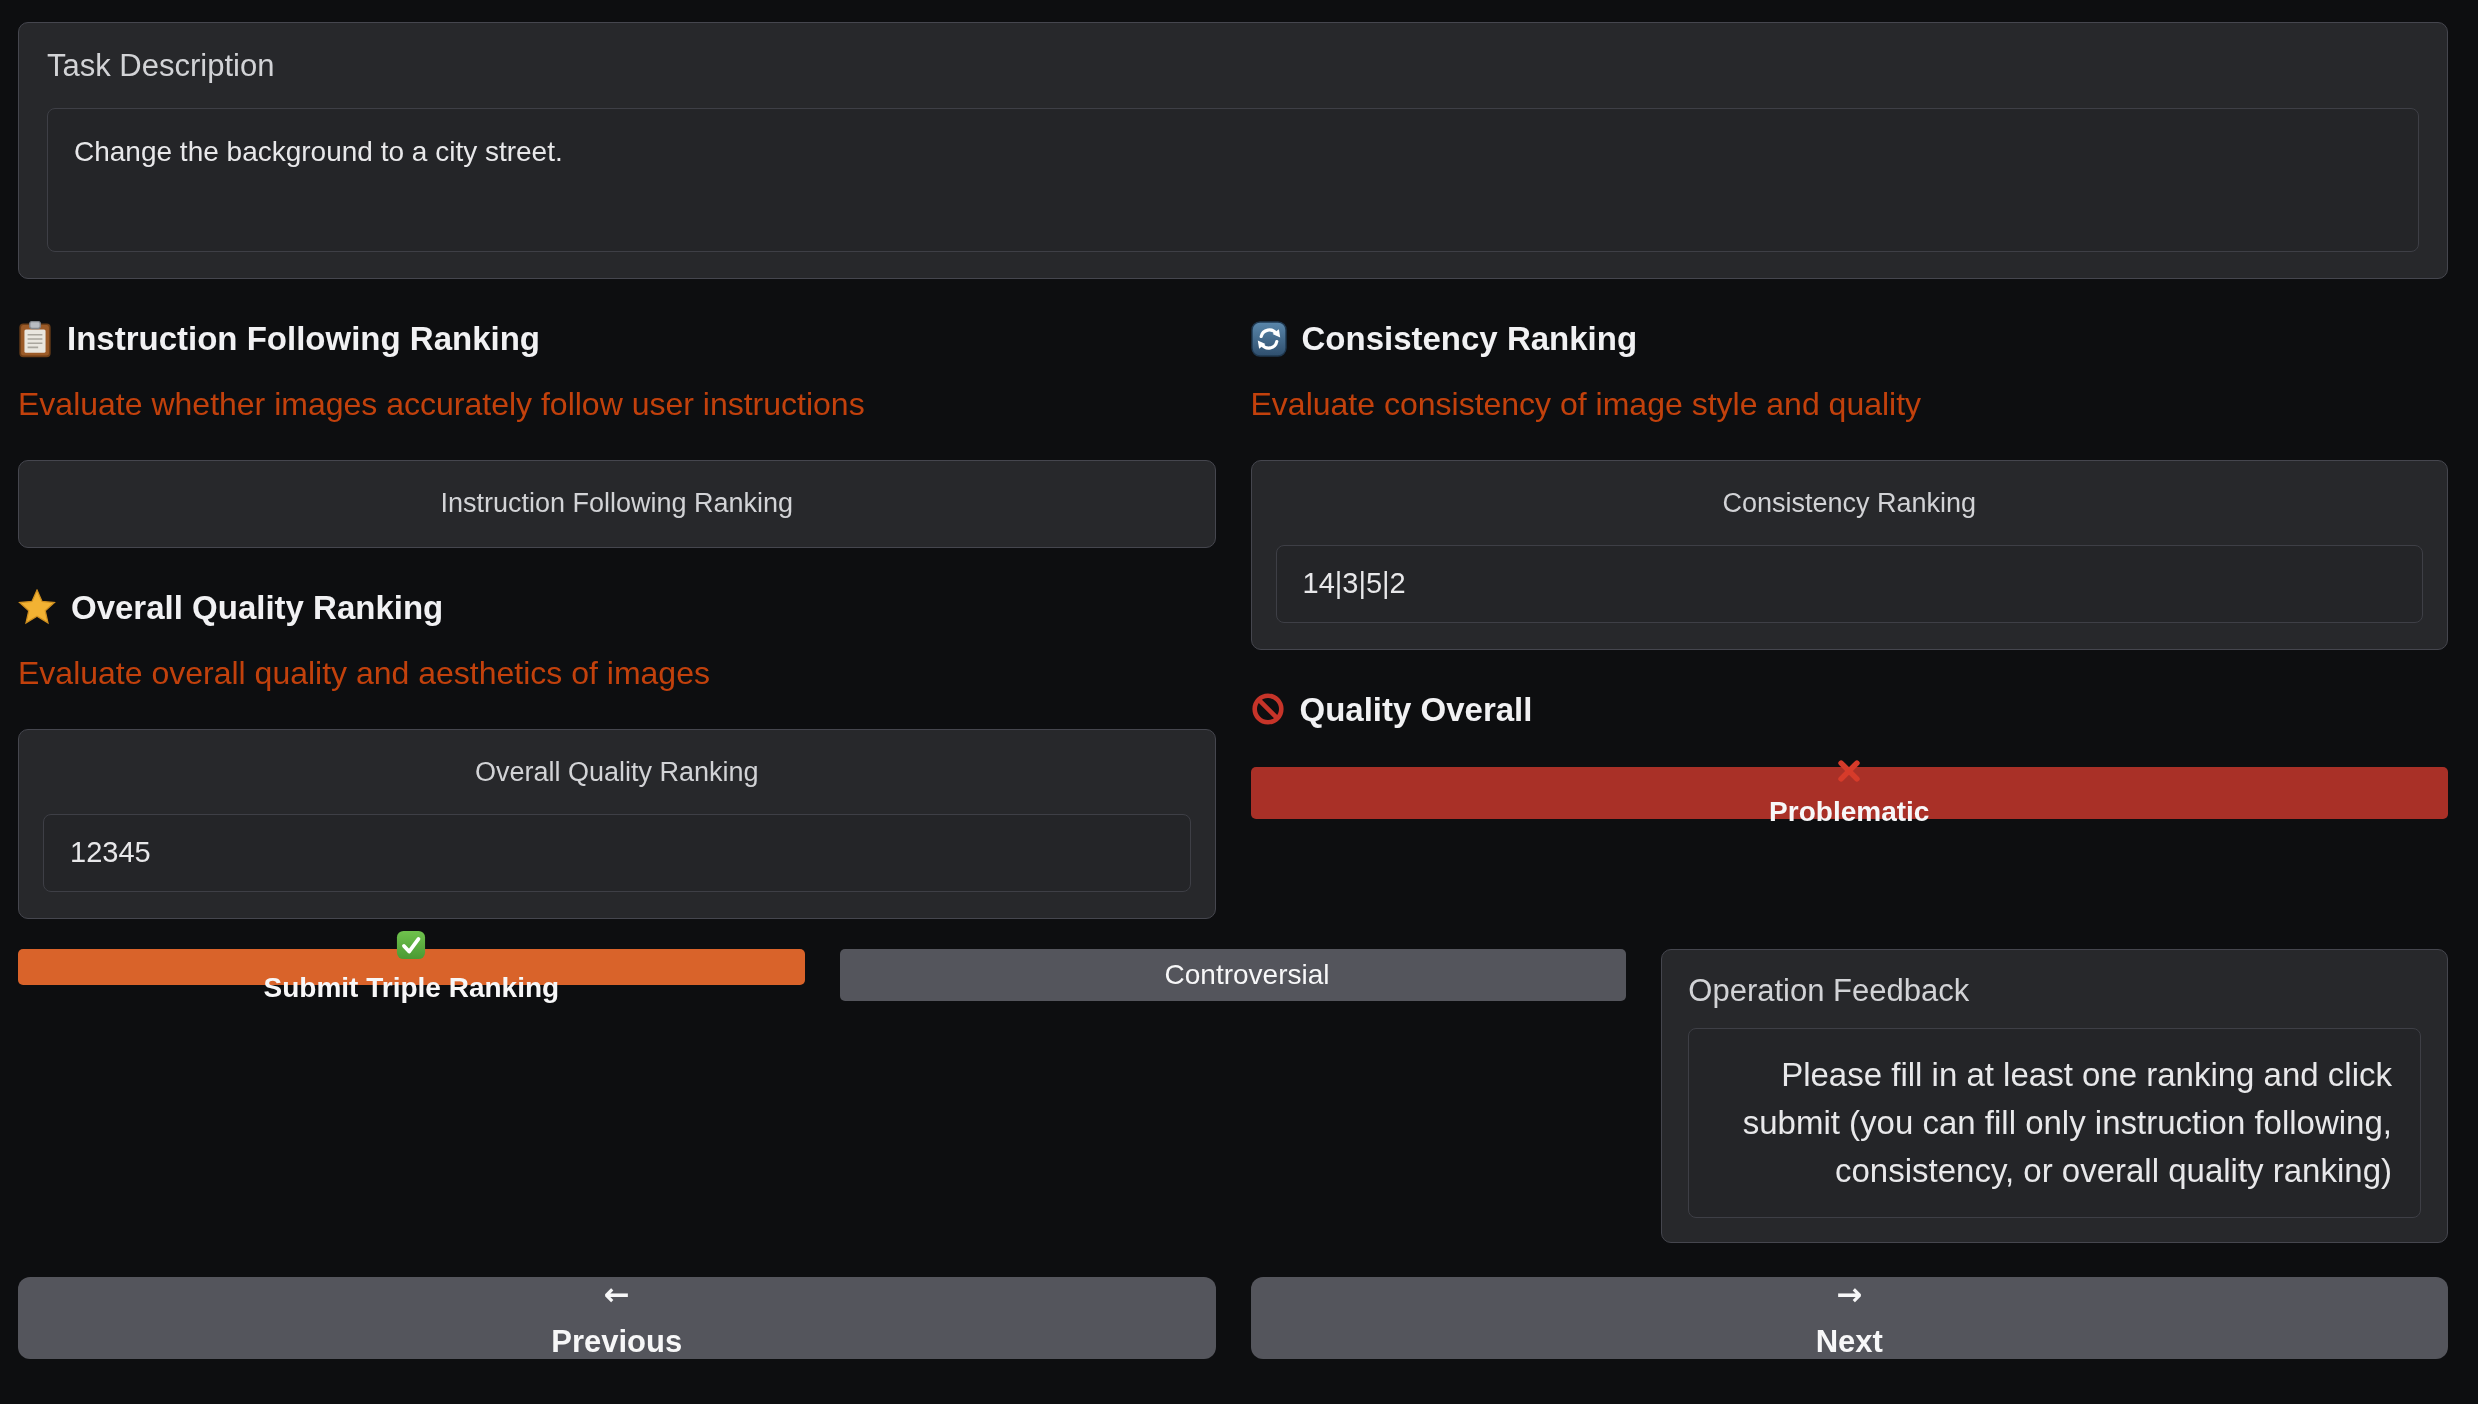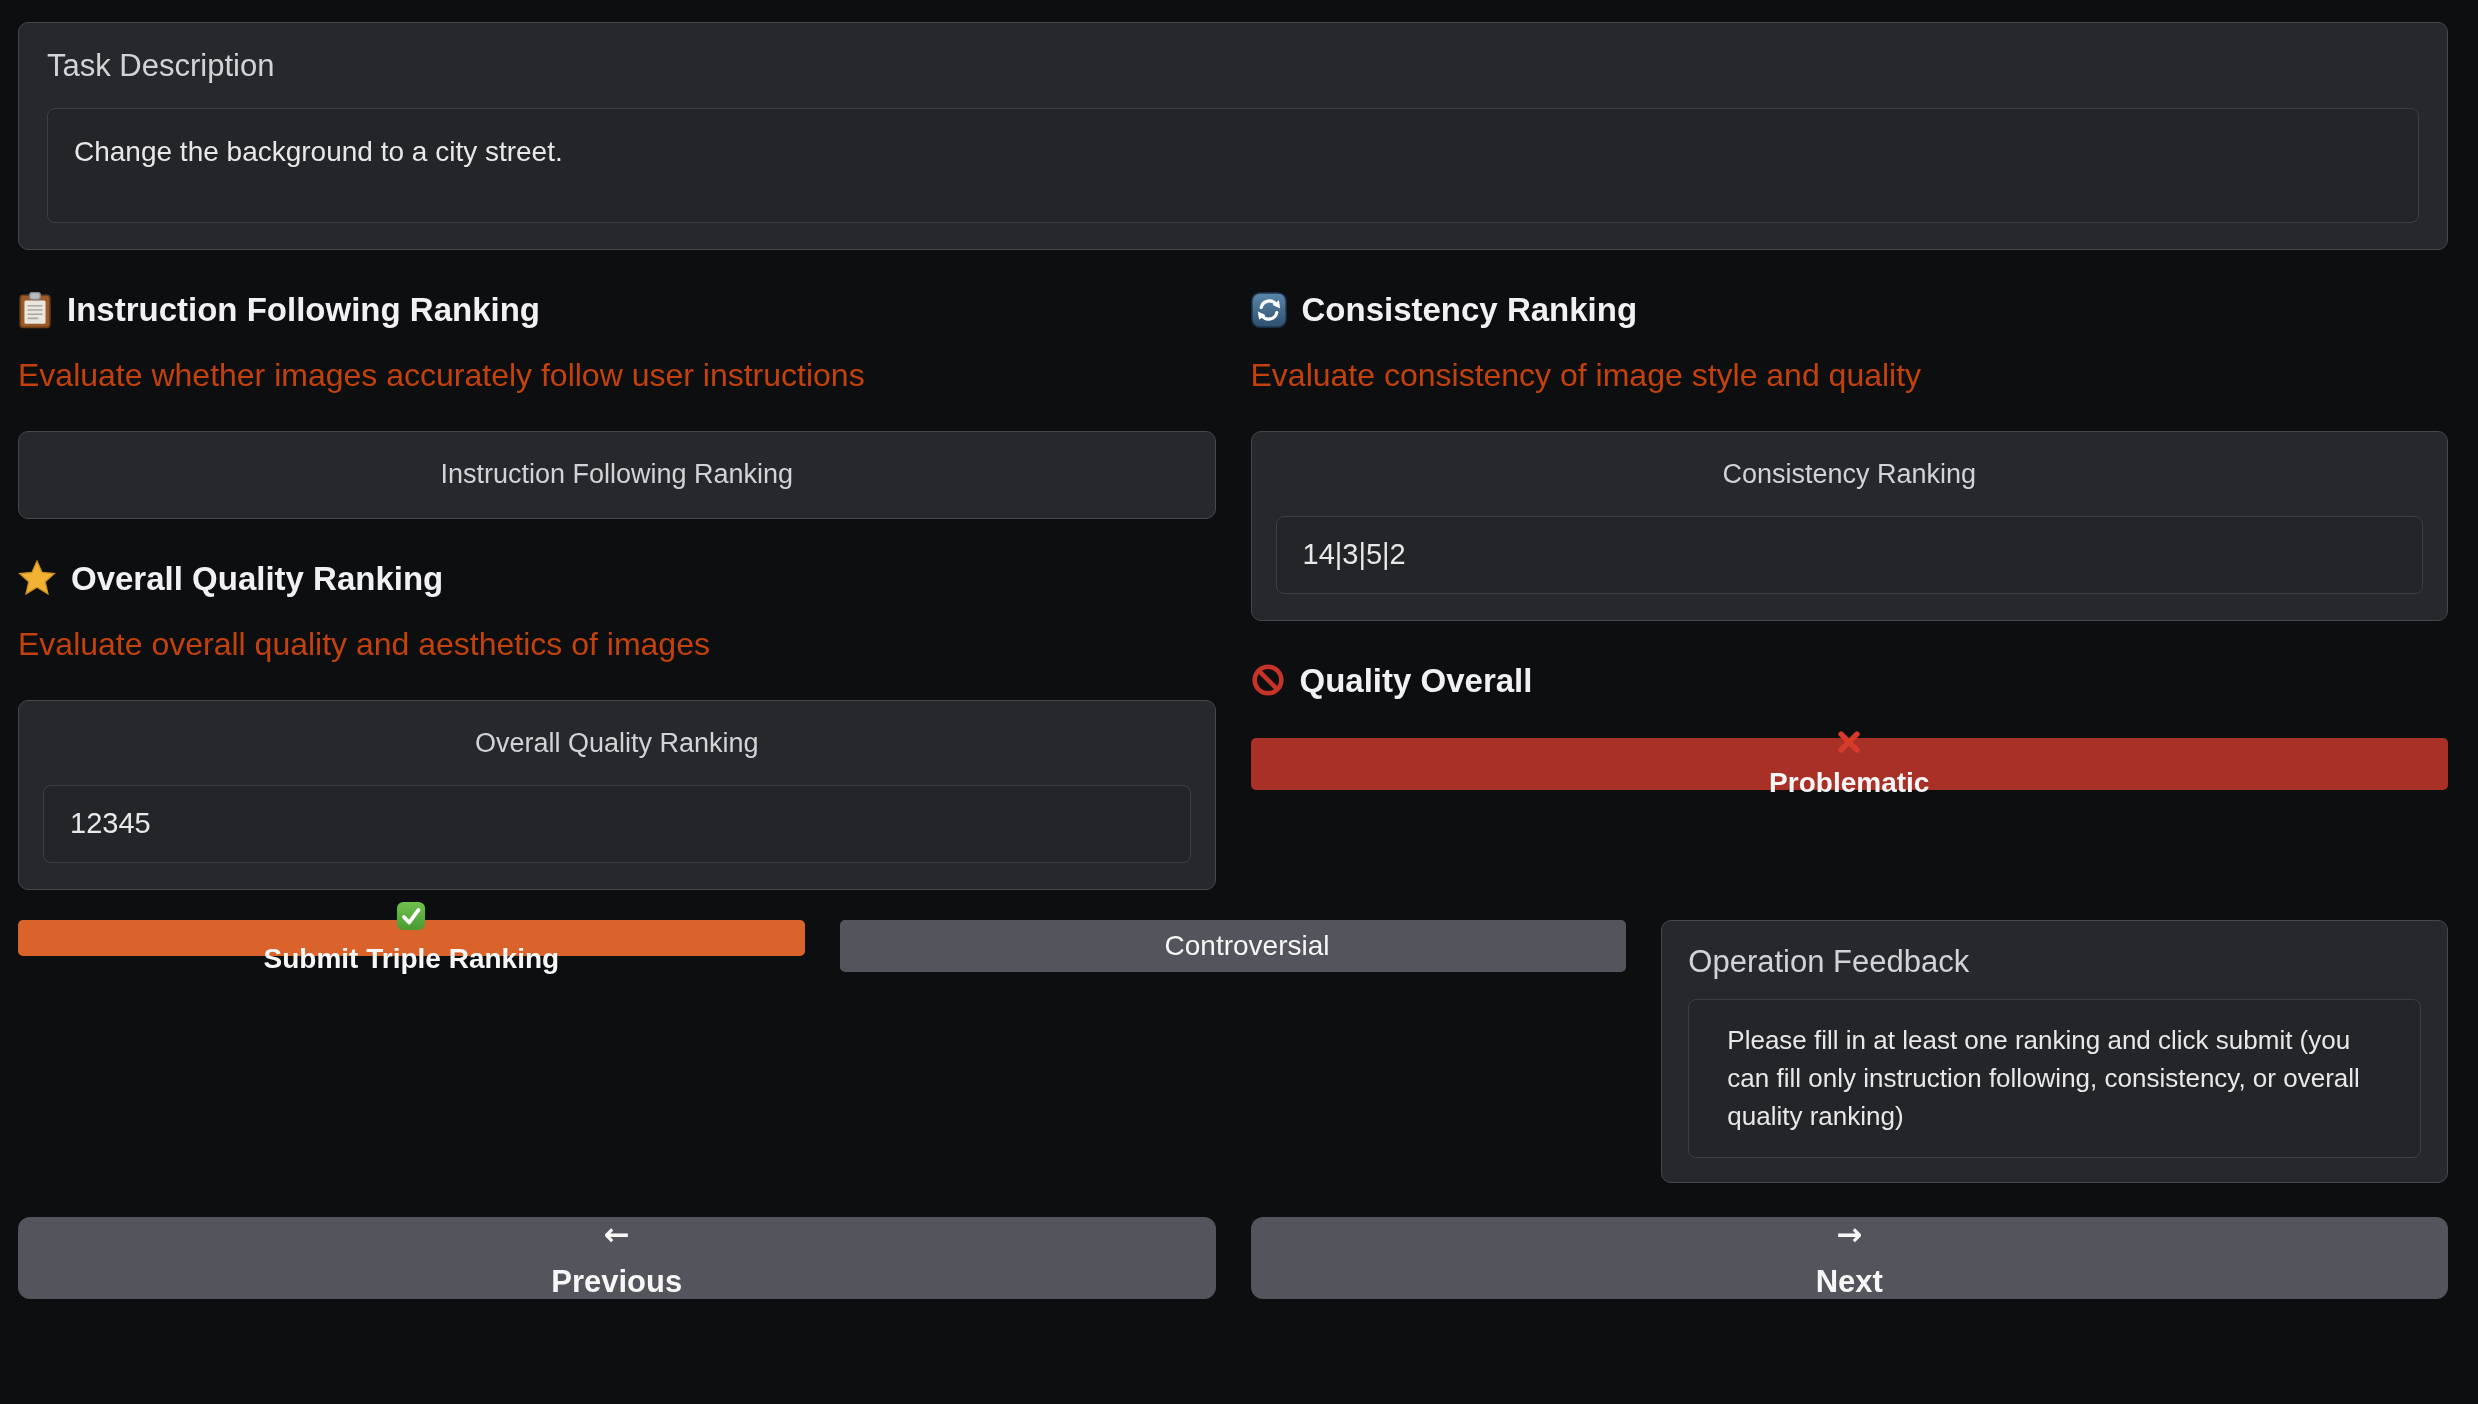--- a/index.html
+++ b/index.html
@@ -16,21 +16,21 @@
     border:1px solid var(--panel-border,#45464e);
     border-radius:10px;
   }
   .task-panel { padding:24px 28px 26px; }
   .field-label { font-size:31px; line-height:1.25; color:var(--text-label,#d2d3d6); }
   .textbox {
     margin-top:22px; background:var(--input-bg,#242528);
     border:1px solid var(--input-border,#3e3f46); border-radius:8px;
     padding:22px 26px; font-size:28px; line-height:1.5; color:var(--text-primary,#e8e8ea);
   }
-  .task-textbox { height:115px; }
+  .task-textbox { height:144px; }
 
   .columns { display:grid; grid-template-columns:1fr 1fr; column-gap:35px; }
 
   .section-header {
     display:flex; align-items:center; gap:15px;
     margin-top:40px; font-size:33px; font-weight:700; line-height:1.2; color:#f1f1f3;
   }
   .section-desc { margin-top:26px; font-size:32px; line-height:1.3; color:#c2410c; }
 
   .group-panel { margin-top:34px; padding:26px 24px; }
@@ -46,21 +46,21 @@
     display:flex; align-items:center; justify-content:center; gap:12px;
     border:none; border-radius:5px; cursor:pointer;
     font-family:inherit; font-size:28px; font-weight:700; color:#f7f7f8; width:100%;flex-direction:column;
   }
   .danger-btn  { margin-top:38px; height:52px; background:var(--danger-red,#a93027); }
   .submit-btn  { height:36px; background:var(--accent-orange,#d9632a); }
   .neutral-btn { height:52px; background:var(--neutral-button,#54555c); font-weight:400;padding-left:28px; }
 
   .action-row { display:grid; grid-template-columns:1fr 1fr 1fr; column-gap:35px; margin-top:30px; align-items:start; }
   .feedback-panel { padding:22px 26px 24px; }
-  .feedback-textbox { margin-top:18px; padding:22px 38px; font-size:26px; line-height:1.45; }
+  .feedback-textbox { margin-top:18px; padding:22px 28px; font-size:33px; line-height:1.45;text-align:right; }
 
   .nav-row { display:grid; grid-template-columns:1fr 1fr; column-gap:35px; margin-top:34px; }
   .nav-btn { height:82px; border-radius:12px; background:var(--neutral-button,#54555c); font-size:31px; }
   .arrow-glyph { font-family:"DejaVu Sans",sans-serif; font-weight:700; }
 
   .icon { display:inline-flex; align-items:center; justify-content:center; flex:0 0 auto; }
   .icon svg { display:block; }
 </style>
 </head>
 <body>

